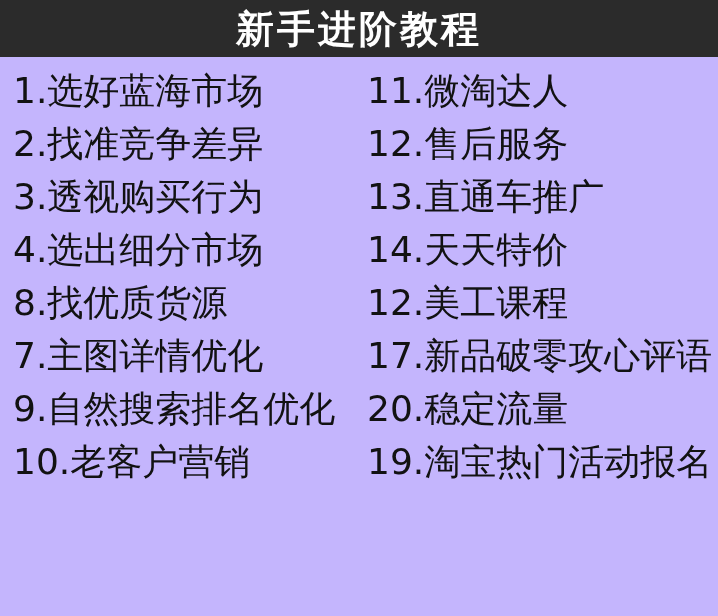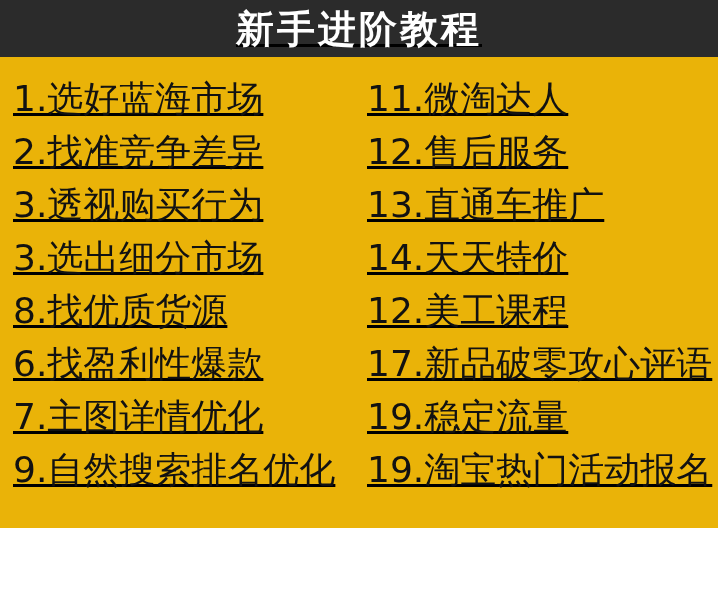--- a/index.html
+++ b/index.html
@@ -1,42 +1,41 @@
 <!DOCTYPE html>
 <html><head>
 <meta charset="utf-8">
 <style>
   html, body { margin: 0; padding: 0; }
   .page {
     position: relative;
     width: 718px;
-    height: 528px;
-    background: #eab308;
+    height: 616px;
+    background: #c4b5fd;
     overflow: hidden;
     font-family: "DejaVu Sans", "Liberation Sans", sans-serif;
-    text-decoration: underline;
   }
   .header {
     height: 57px;
     background: #2b2b2b;
     display: flex;
     align-items: center;
     justify-content: center;
   }
   .header-title {
     color: #ffffff;
     font-size: 38px;
     font-weight: bold;
     letter-spacing: 3px;
     line-height: 1;
   }
   .content {
     display: flex;
     align-items: flex-start;
-    padding: 15px 0 0 13px;
+    padding: 7px 0 0 13px;
   }
   .col {
     list-style: none;
     margin: 0;
     padding: 0;
   }
   .col li {
     font-size: 36px;
     color: #121212;
     line-height: 53px;
@@ -50,30 +49,30 @@
 
 <div class="page">
   <div class="header">
     <div class="header-title">新手进阶教程</div>
   </div>
   <div class="content">
     <ul class="col col-left">
       <li>1.选好蓝海市场</li>
       <li>2.找准竞争差异</li>
       <li>3.透视购买行为</li>
-      <li>3.选出细分市场</li>
+      <li>4.选出细分市场</li>
       <li>8.找优质货源</li>
-      <li>6.找盈利性爆款</li>
       <li>7.主图详情优化</li>
       <li>9.自然搜索排名优化</li>
+      <li>10.老客户营销</li>
     </ul>
     <ul class="col col-right">
       <li>11.微淘达人</li>
       <li>12.售后服务</li>
       <li>13.直通车推广</li>
       <li>14.天天特价</li>
       <li>12.美工课程</li>
       <li>17.新品破零攻心评语</li>
-      <li>19.稳定流量</li>
+      <li>20.稳定流量</li>
       <li>19.淘宝热门活动报名</li>
     </ul>
   </div>
 </div>
 
 </body></html>

